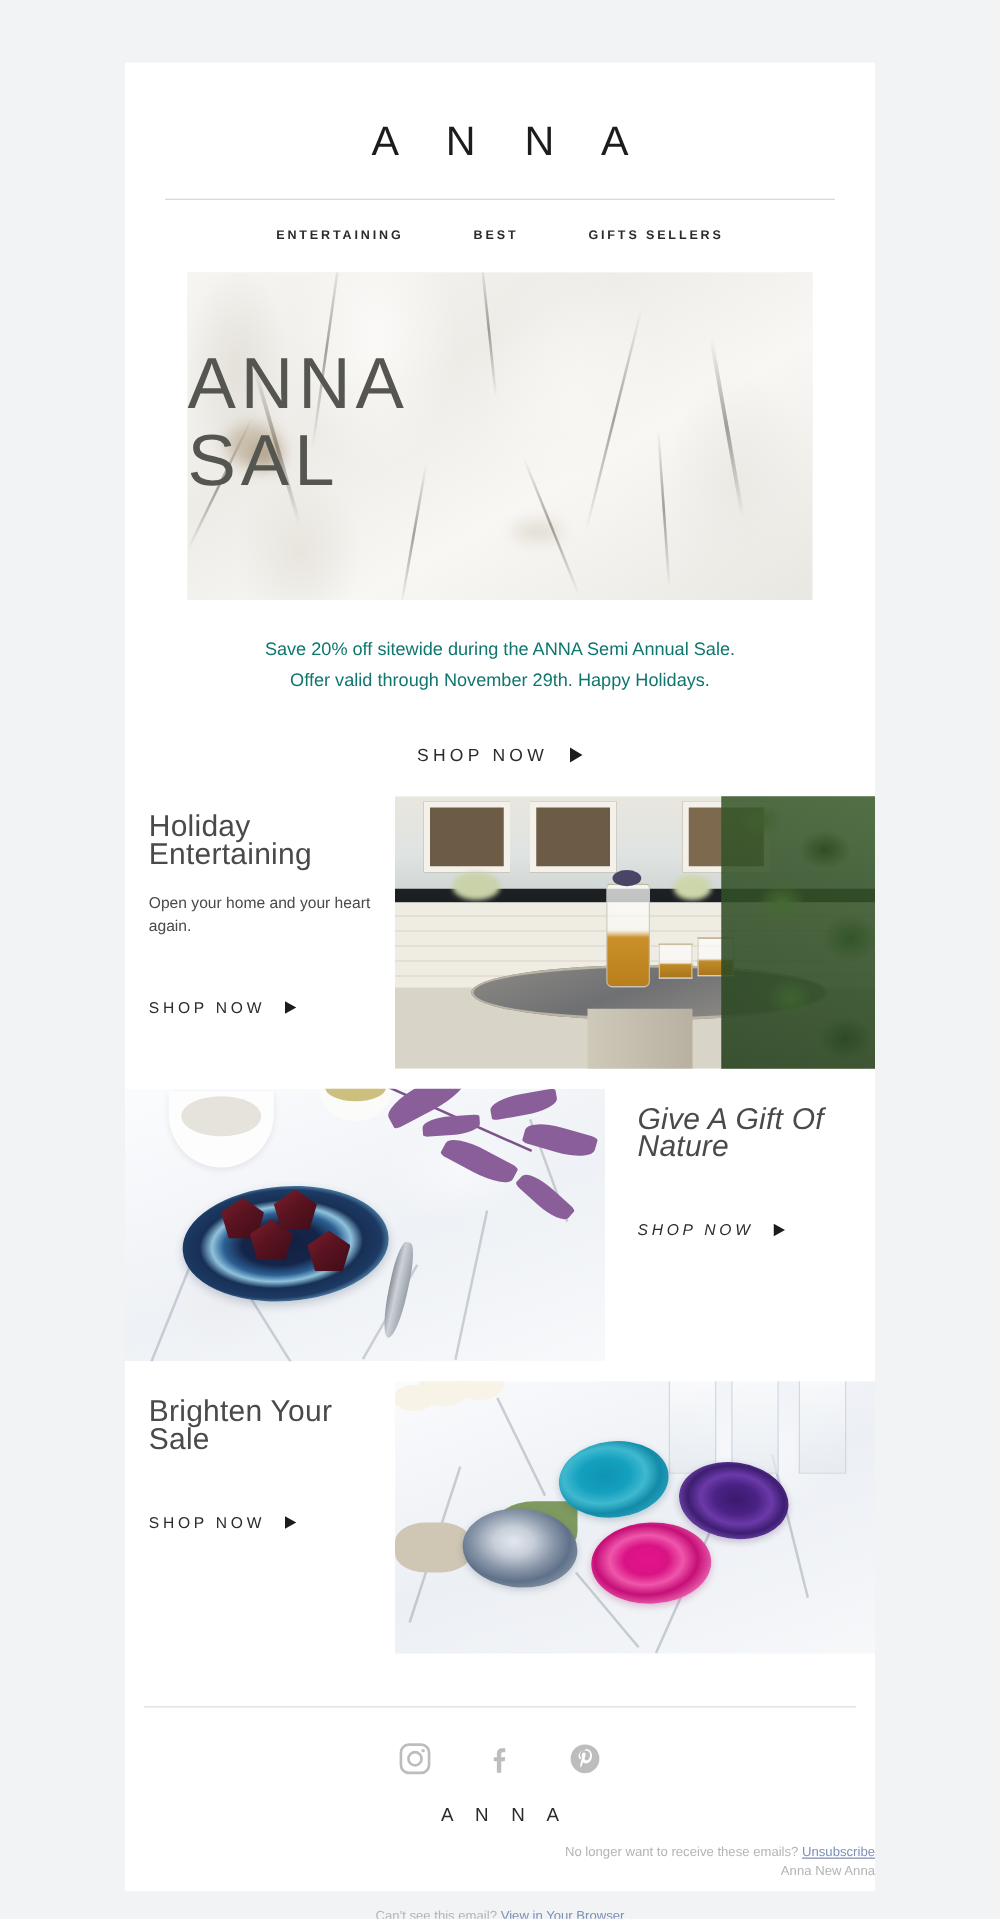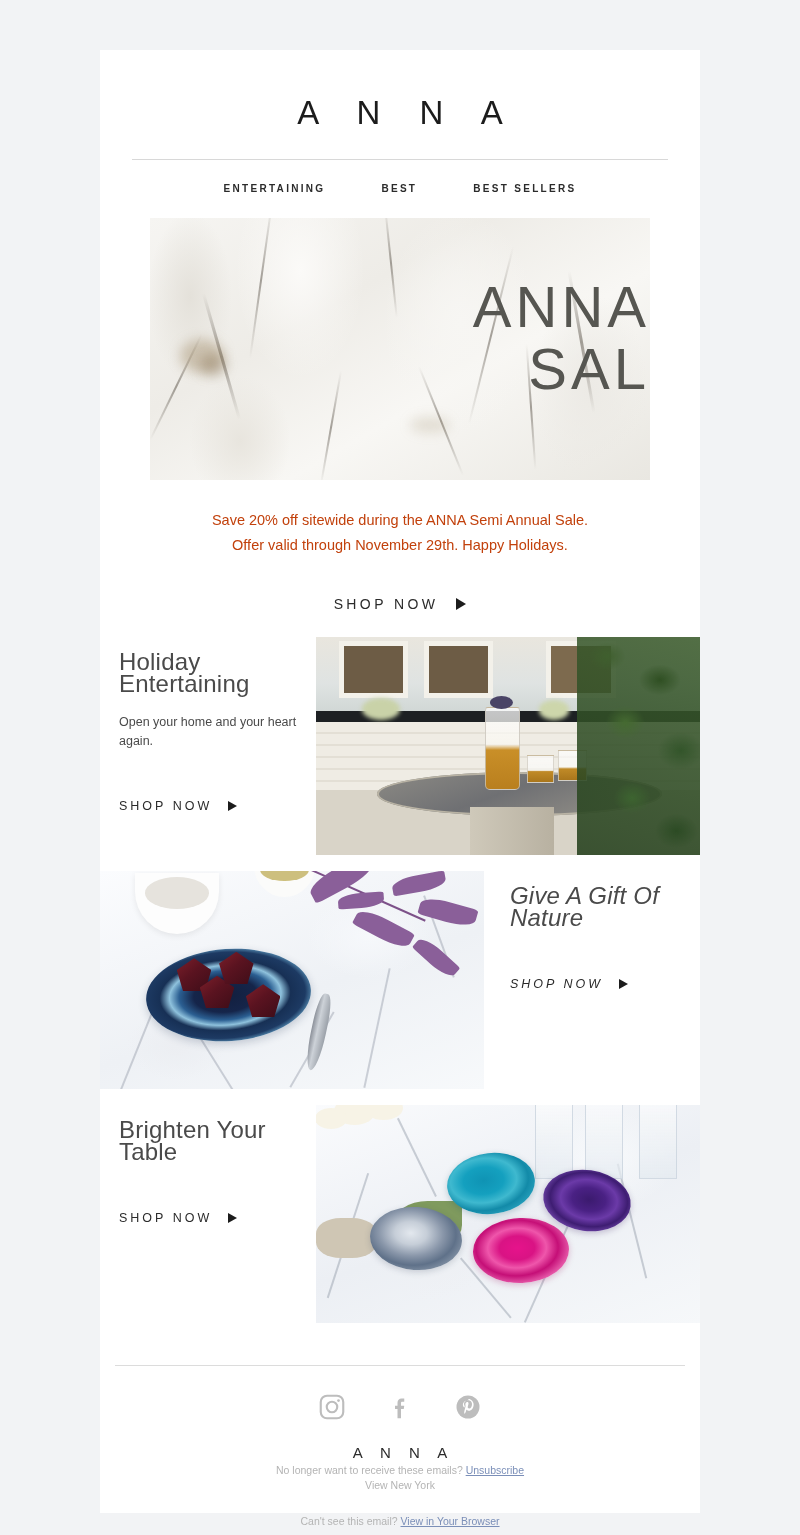--- a/index.html
+++ b/index.html
@@ -93,37 +93,37 @@
   }
   .b1 { left: 6%; top: 46%; width: 44px; height: 34px; background: rgba(150,125,88,0.38); }
   .b2 { left: 10%; top: 52%; width: 26px; height: 22px; background: rgba(120,96,62,0.32); }
   .b3 { left: 52%; top: 76%; width: 40px; height: 16px; background: rgba(160,140,105,0.22); }
 
   .hero-title {
     position: absolute;
     left: 0;
     right: 0;
     top: 58px;
-    text-align: right;
+    text-align: left;
     font-size: 58px;
     line-height: 62px;
     font-weight: 400;
     letter-spacing: 4px;
     color: #565651;
     font-family: "Liberation Sans", sans-serif;
     white-space: pre-line;
   }
 
   
   .intro {
     text-align: center;
     margin-top: 28px;
     font-size: 14.5px;
     line-height: 25px;
-    color: #c2410c;
+    color: #0f766e;
     font-weight: 300;
     white-space: pre-line;
   }
 
   .cta-center {
     display: flex;
     justify-content: center;
     align-items: center;
     gap: 18px;
     margin-top: 38px;
@@ -349,22 +349,22 @@
   .footer-logo {
     text-align: center;
     margin-top: 22px;
     font-size: 15px;
     font-weight: 300;
     letter-spacing: 7px;
     color: #2b2b2b;
     padding-left: 7px;
   }
   .fine {
-    text-align: center;
-    margin-top: 2px;
+    text-align: right;
+    margin-top: 14px;
     font-size: 10.5px;
     line-height: 15px;
     color: #b4b4b4;
     font-weight: 400;
   }
   .fine a { color: #7b8fb8; text-decoration: underline; cursor: pointer; }
   .fine2 {
     text-align: center;
     margin-top: 22px;
     font-size: 10.5px;
@@ -377,21 +377,21 @@
 
 <div class="page">
   <div class="email-card">
 
     <div class="brand-logo">A N N A</div>
     <div class="header-rule"></div>
 
     <div class="nav">
       <span class="nav-item">ENTERTAINING</span>
       <span class="nav-item">BEST</span>
-      <span class="nav-item">BEST SELLERS</span>
+      <span class="nav-item">GIFTS SELLERS</span>
     </div>
 
     <div class="hero">
       <div class="marble-bg">
         <div class="vein v1"></div>
           <div class="vein v2"></div>
           <div class="vein v3"></div>
         <div class="vein v4"></div>
           <div class="vein v5"></div>
           <div class="vein v6"></div>
@@ -504,21 +504,21 @@
           </div>
           <div class="leafg"></div>
           <div class="vase"></div>
           <div class="coaster co-gray"></div>
           <div class="coaster co-teal"></div>
           <div class="coaster co-purple"></div>
           <div class="coaster co-pink"></div>
         </div>
       </div>
       <div class="sec-text left">
-        <div class="sec-title">Brighten Your Table</div>
+        <div class="sec-title">Brighten Your Sale</div>
         <div class="sec-cta">
           <span class="cta-label">SHOP NOW</span>
           <span class="cta-arrow small"></span>
         </div>
       </div>
     </div>
 
     <div class="footer-rule"></div>
 
     <div class="social">
@@ -539,21 +539,21 @@
           <circle cx="12" cy="12" r="9.2" fill="#bdbdbd"></circle>
           <path d="M12.3 6.6c-2.9 0-4.4 1.9-4.4 3.6 0 .8.4 1.8 1.1 2.1.1.1.2 0 .2-.1l.2-.7c0-.1 0-.2-.1-.3-.3-.4-.5-1-.5-1.6 0-1.6 1.2-3 3.3-3 1.8 0 3.1 1.2 3.1 2.9 0 2-.9 3.6-2.3 3.6-.7 0-1.3-.6-1.1-1.4.2-.9.6-1.9.6-2.6 0-.6-.3-1.1-1-1.1-.8 0-1.5.8-1.5 1.9 0 .7.2 1.2.2 1.2l-1 4.1c-.2.9-.1 2 0 2.2 0 .1.1.1.2 0 .1-.1.8-1 1-1.9l.4-1.5c.3.5 1 .9 1.8.9 2.4 0 4-2.1 4-5 0-2.2-1.9-4.3-4.2-4.3z" fill="#ffffff"></path>
         </svg>
       </span>
     </div>
 
     <div class="footer-logo">A N N A</div>
 
     <div class="fine">
       <span>No longer want to receive these emails? </span><a>Unsubscribe</a><br>
-      <span>View New York</span>
+      <span>Anna New Anna</span>
     </div>
 
     <div class="fine2">
       <span>Can't see this email? </span><a>View in Your Browser</a>
     </div>
 
   </div>
 </div>
 
 </body></html>

